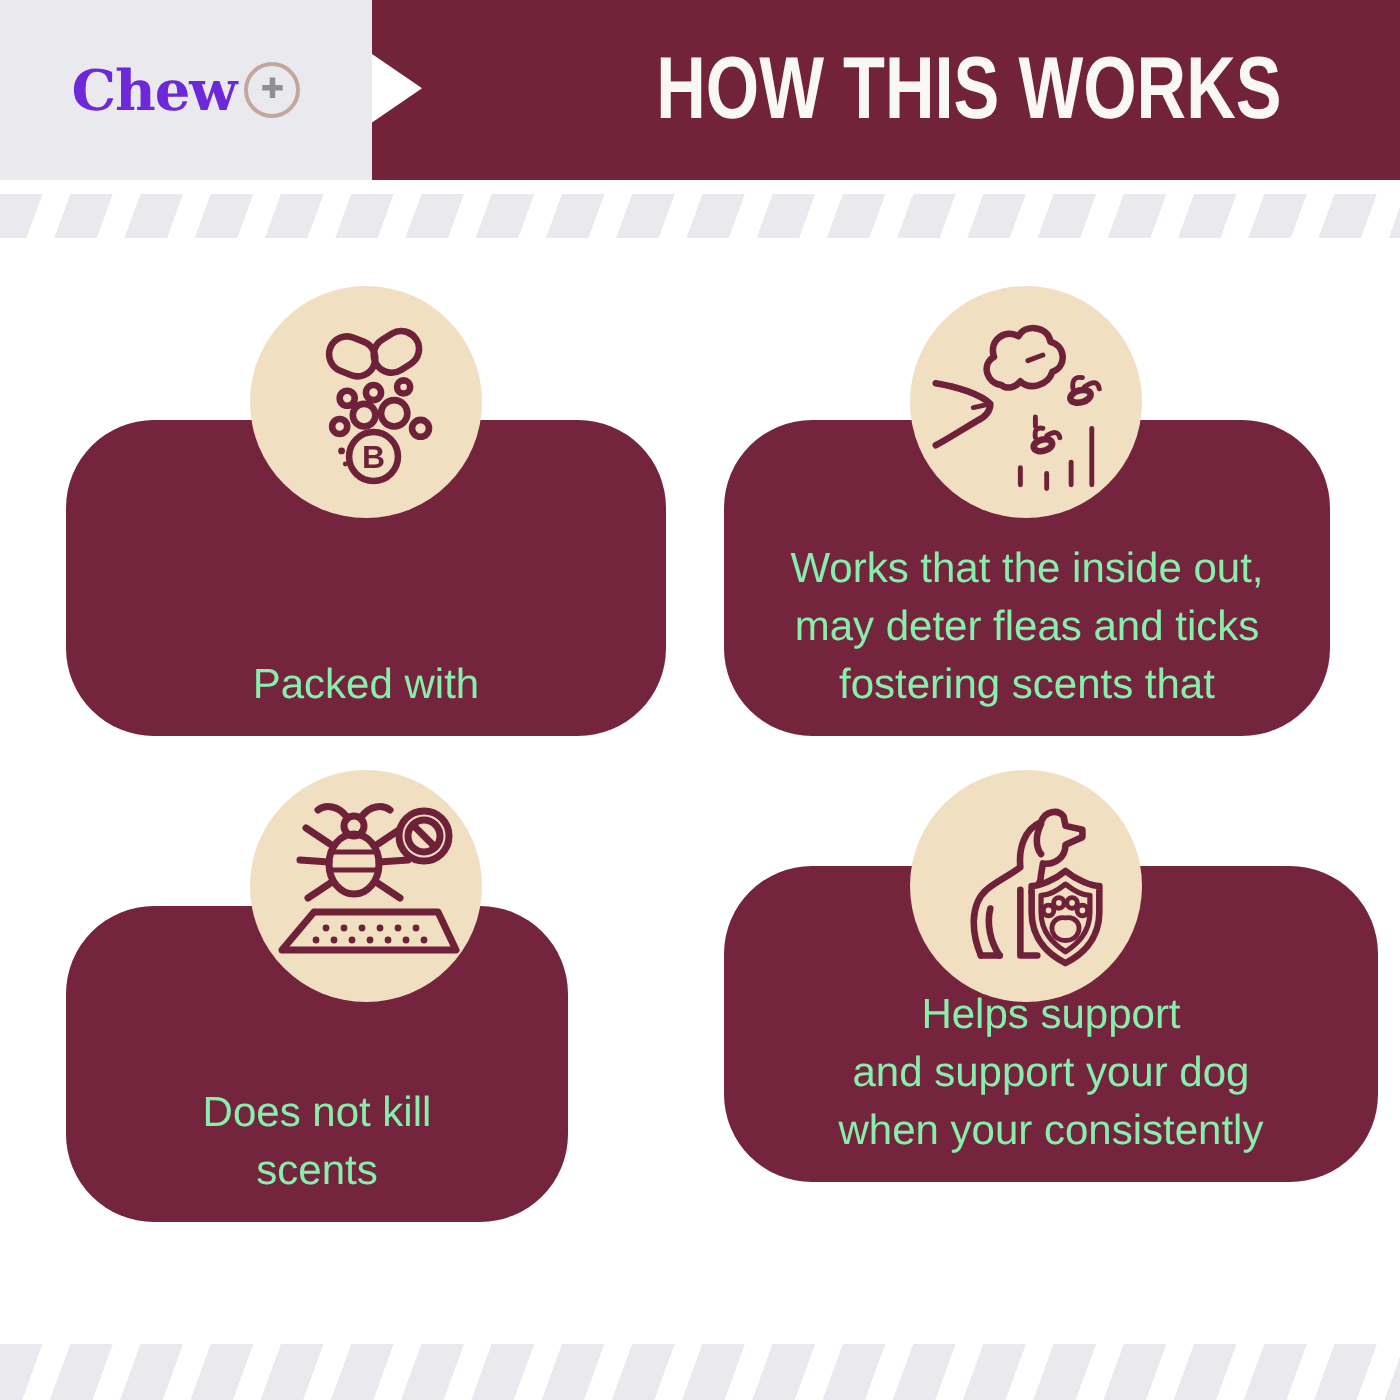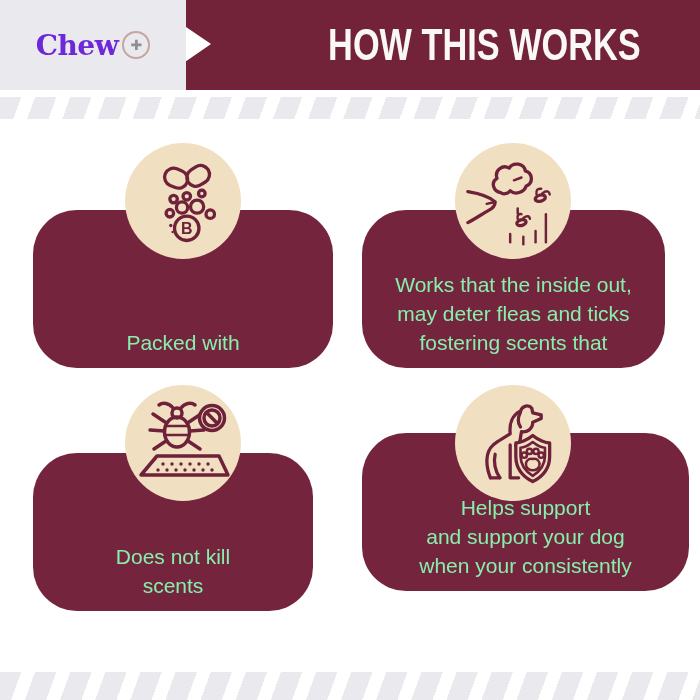--- a/index.html
+++ b/index.html
@@ -26,21 +26,21 @@
            background:repeating-linear-gradient(110deg,#E9E9EE 0 20px,#ffffff 20px 33px);}
   .stripes-top{top:97px;height:22px;}
   .stripes-bottom{top:672px;height:28px;}
 
   
   .card{position:absolute;height:158px;background:#75243E;border-radius:44px;
         display:flex;flex-direction:column;justify-content:flex-end;align-items:center;
         padding-bottom:11px;box-sizing:border-box;}
   .card-1{left:33px;top:210px;width:300px;}
   .card-2{left:362px;top:210px;width:303px;}
-  .card-3{left:33px;top:453px;width:280px;}
+  .card-3{left:33px;top:453px;width:251px;}
   .card-4{left:362px;top:433px;width:327px;}
   .card-text{color:#86efac;font-size:21px;line-height:29px;text-align:center;font-weight:400;}
   .card-line{display:block;white-space:nowrap;}
 
   
   .badge{position:absolute;width:116px;height:116px;border-radius:50%;background:#F1DFC2;
          display:flex;align-items:center;justify-content:center;z-index:2;}
   .badge-1{left:125px;top:143px;}
   .badge-2{left:455px;top:143px;}
   .badge-3{left:125px;top:385px;}

